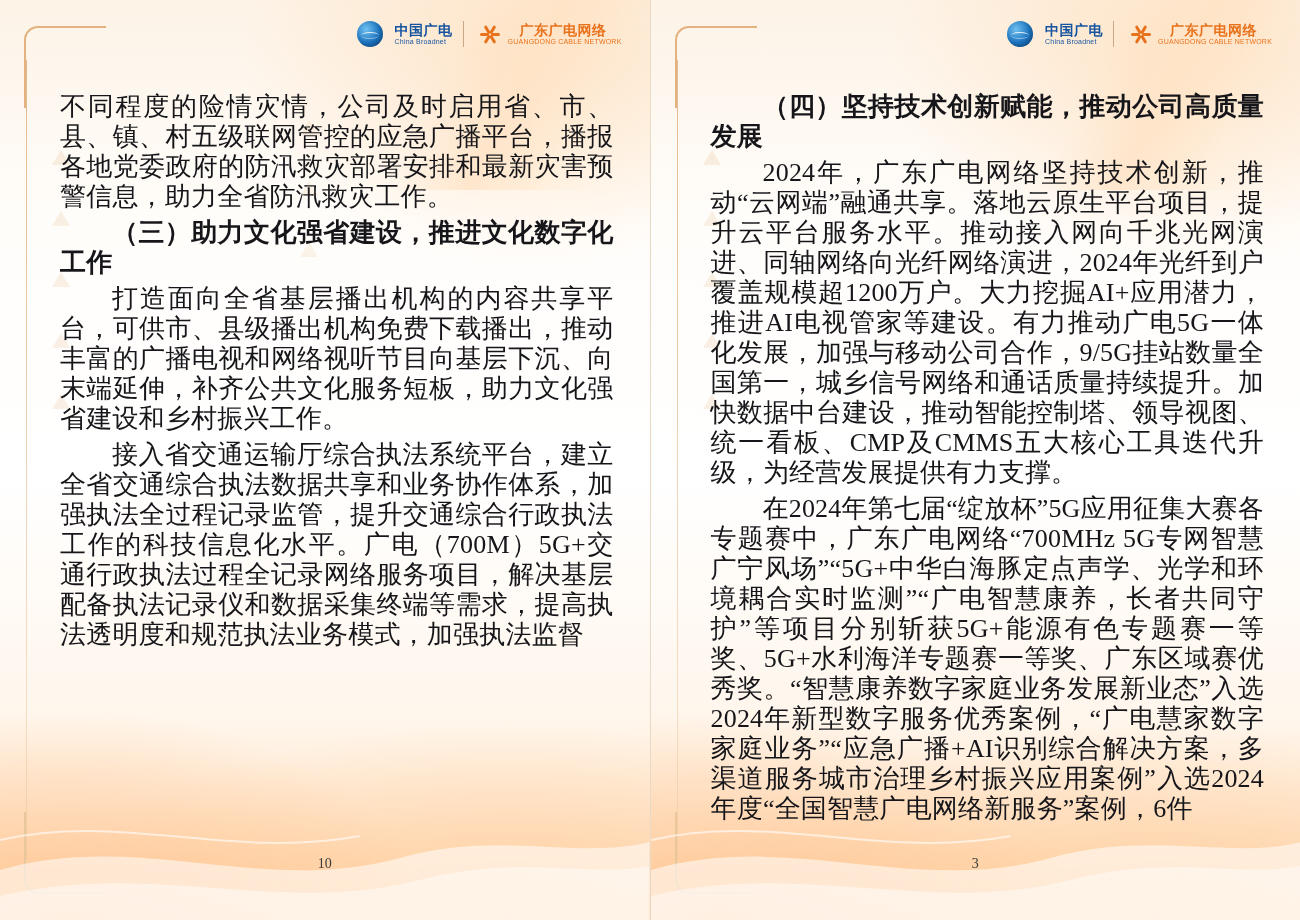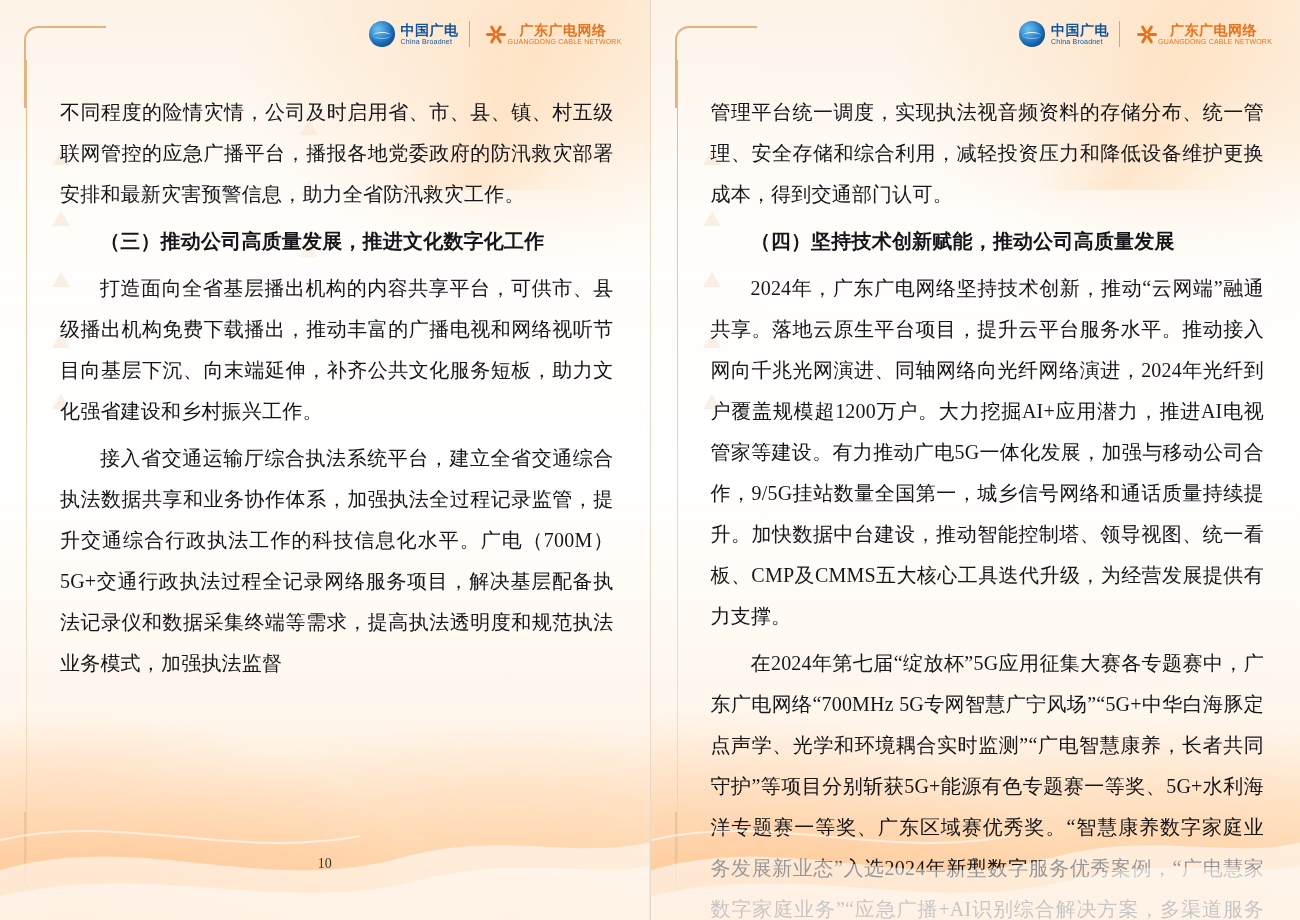--- a/index.html
+++ b/index.html
@@ -97,21 +97,21 @@
   
   .header {
     position: absolute;
     top: 14px;
     right: 28px;
     display: flex;
     align-items: center;
     gap: 10px;
     height: 40px;
   }
-  .logo-block { display: flex; align-items: center; gap: 6px; }
+  .logo-block { display: flex; align-items: center; gap: 12px; }
   .globe {
     width: 26px; height: 26px; border-radius: 50%;
     background: radial-gradient(circle at 35% 32%, #6fc0ef 0%, #1d74c0 55%, #0d4f8f 100%);
     position: relative;
     box-shadow: inset -2px -2px 4px rgba(0,0,0,0.18);
   }
   .globe::after {
     content: "";
     position: absolute; left: 4px; top: 11px; width: 18px; height: 5px;
     border-radius: 50%;
@@ -137,22 +137,22 @@
   
   .content {
     position: absolute;
     top: 92px;
     left: 60px;
     right: 36px;
     bottom: 80px;
   }
   p.para {
     margin: 0 0 6px 0;
-    font-size: 20px;
-    line-height: 41px;
+    font-size: 26px;
+    line-height: 30px;
     color: #16161a;
     text-align: justify;
     text-justify: inter-ideograph;
     letter-spacing: 0.2px;
   }
   p.indent { text-indent: 2em; }
   p.heading {
     text-indent: 2em;
     font-weight: bold;
   }
@@ -209,21 +209,21 @@
         </div>
         <div class="logo-text">
           <div class="logo-cn orange">广东广电网络</div>
           <div class="logo-en orange">GUANGDONG CABLE NETWORK</div>
         </div>
       </div>
     </div>
 
     <div class="content">
       <p class="para">不同程度的险情灾情，公司及时启用省、市、县、镇、村五级联网管控的应急广播平台，播报各地党委政府的防汛救灾部署安排和最新灾害预警信息，助力全省防汛救灾工作。</p>
-      <p class="para heading">（三）推动公司高质量发展，推进文化数字化工作</p>
+      <p class="para heading">（三）助力文化强省建设，推进文化数字化工作</p>
       <p class="para indent">打造面向全省基层播出机构的内容共享平台，可供市、县级播出机构免费下载播出，推动丰富的广播电视和网络视听节目向基层下沉、向末端延伸，补齐公共文化服务短板，助力文化强省建设和乡村振兴工作。</p>
       <p class="para indent">接入省交通运输厅综合执法系统平台，建立全省交通综合执法数据共享和业务协作体系，加强执法全过程记录监管，提升交通综合行政执法工作的科技信息化水平。广电（700M）5G+交通行政执法过程全记录网络服务项目，解决基层配备执法记录仪和数据采集终端等需求，提高执法透明度和规范执法业务模式，加强执法监督</p>
     </div>
 
     <div class="wave">
       <svg viewBox="0 0 650 200" preserveAspectRatio="none">
         <path d="M0,150 C140,110 260,176 400,138 C500,110 580,140 650,122 L650,200 L0,200 Z" fill="rgba(255,255,255,0.55)"></path>
         <path d="M0,176 C150,140 280,196 420,160 C520,134 590,158 650,146 L650,200 L0,200 Z" fill="rgba(255,255,255,0.45)"></path>
         <path d="M0,120 C120,92 230,140 360,116" fill="none" stroke="rgba(255,255,255,0.6)" stroke-width="2"></path>
       </svg>
@@ -264,21 +264,20 @@
           <span style="transform: rotate(300deg)"></span>
         </div>
         <div class="logo-text">
           <div class="logo-cn orange">广东广电网络</div>
           <div class="logo-en orange">GUANGDONG CABLE NETWORK</div>
         </div>
       </div>
     </div>
 
     <div class="content">
-      <p class="para">管理平台统一调度，实现执法视音频资料的存储分布、统一管理、安全存储和综合利用，减轻投资压力和降低设备维护更换成本，得到交通部门认可。</p>
       <p class="para heading">（四）坚持技术创新赋能，推动公司高质量发展</p>
       <p class="para indent">2024年，广东广电网络坚持技术创新，推动“云网端”融通共享。落地云原生平台项目，提升云平台服务水平。推动接入网向千兆光网演进、同轴网络向光纤网络演进，2024年光纤到户覆盖规模超1200万户。大力挖掘AI+应用潜力，推进AI电视管家等建设。有力推动广电5G一体化发展，加强与移动公司合作，9/5G挂站数量全国第一，城乡信号网络和通话质量持续提升。加快数据中台建设，推动智能控制塔、领导视图、统一看板、CMP及CMMS五大核心工具迭代升级，为经营发展提供有力支撑。</p>
       <p class="para indent">在2024年第七届“绽放杯”5G应用征集大赛各专题赛中，广东广电网络“700MHz 5G专网智慧广宁风场”“5G+中华白海豚定点声学、光学和环境耦合实时监测”“广电智慧康养，长者共同守护”等项目分别斩获5G+能源有色专题赛一等奖、5G+水利海洋专题赛一等奖、广东区域赛优秀奖。“智慧康养数字家庭业务发展新业态”入选2024年新型数字服务优秀案例，“广电慧家数字家庭业务”“应急广播+AI识别综合解决方案，多渠道服务城市治理乡村振兴应用案例”入选2024年度“全国智慧广电网络新服务”案例，6件</p>
     </div>
 
     <div class="wave">
       <svg viewBox="0 0 650 200" preserveAspectRatio="none">
         <path d="M0,150 C140,110 260,176 400,138 C500,110 580,140 650,122 L650,200 L0,200 Z" fill="rgba(255,255,255,0.55)"></path>
         <path d="M0,176 C150,140 280,196 420,160 C520,134 590,158 650,146 L650,200 L0,200 Z" fill="rgba(255,255,255,0.45)"></path>
         <path d="M0,120 C120,92 230,140 360,116" fill="none" stroke="rgba(255,255,255,0.6)" stroke-width="2"></path>

